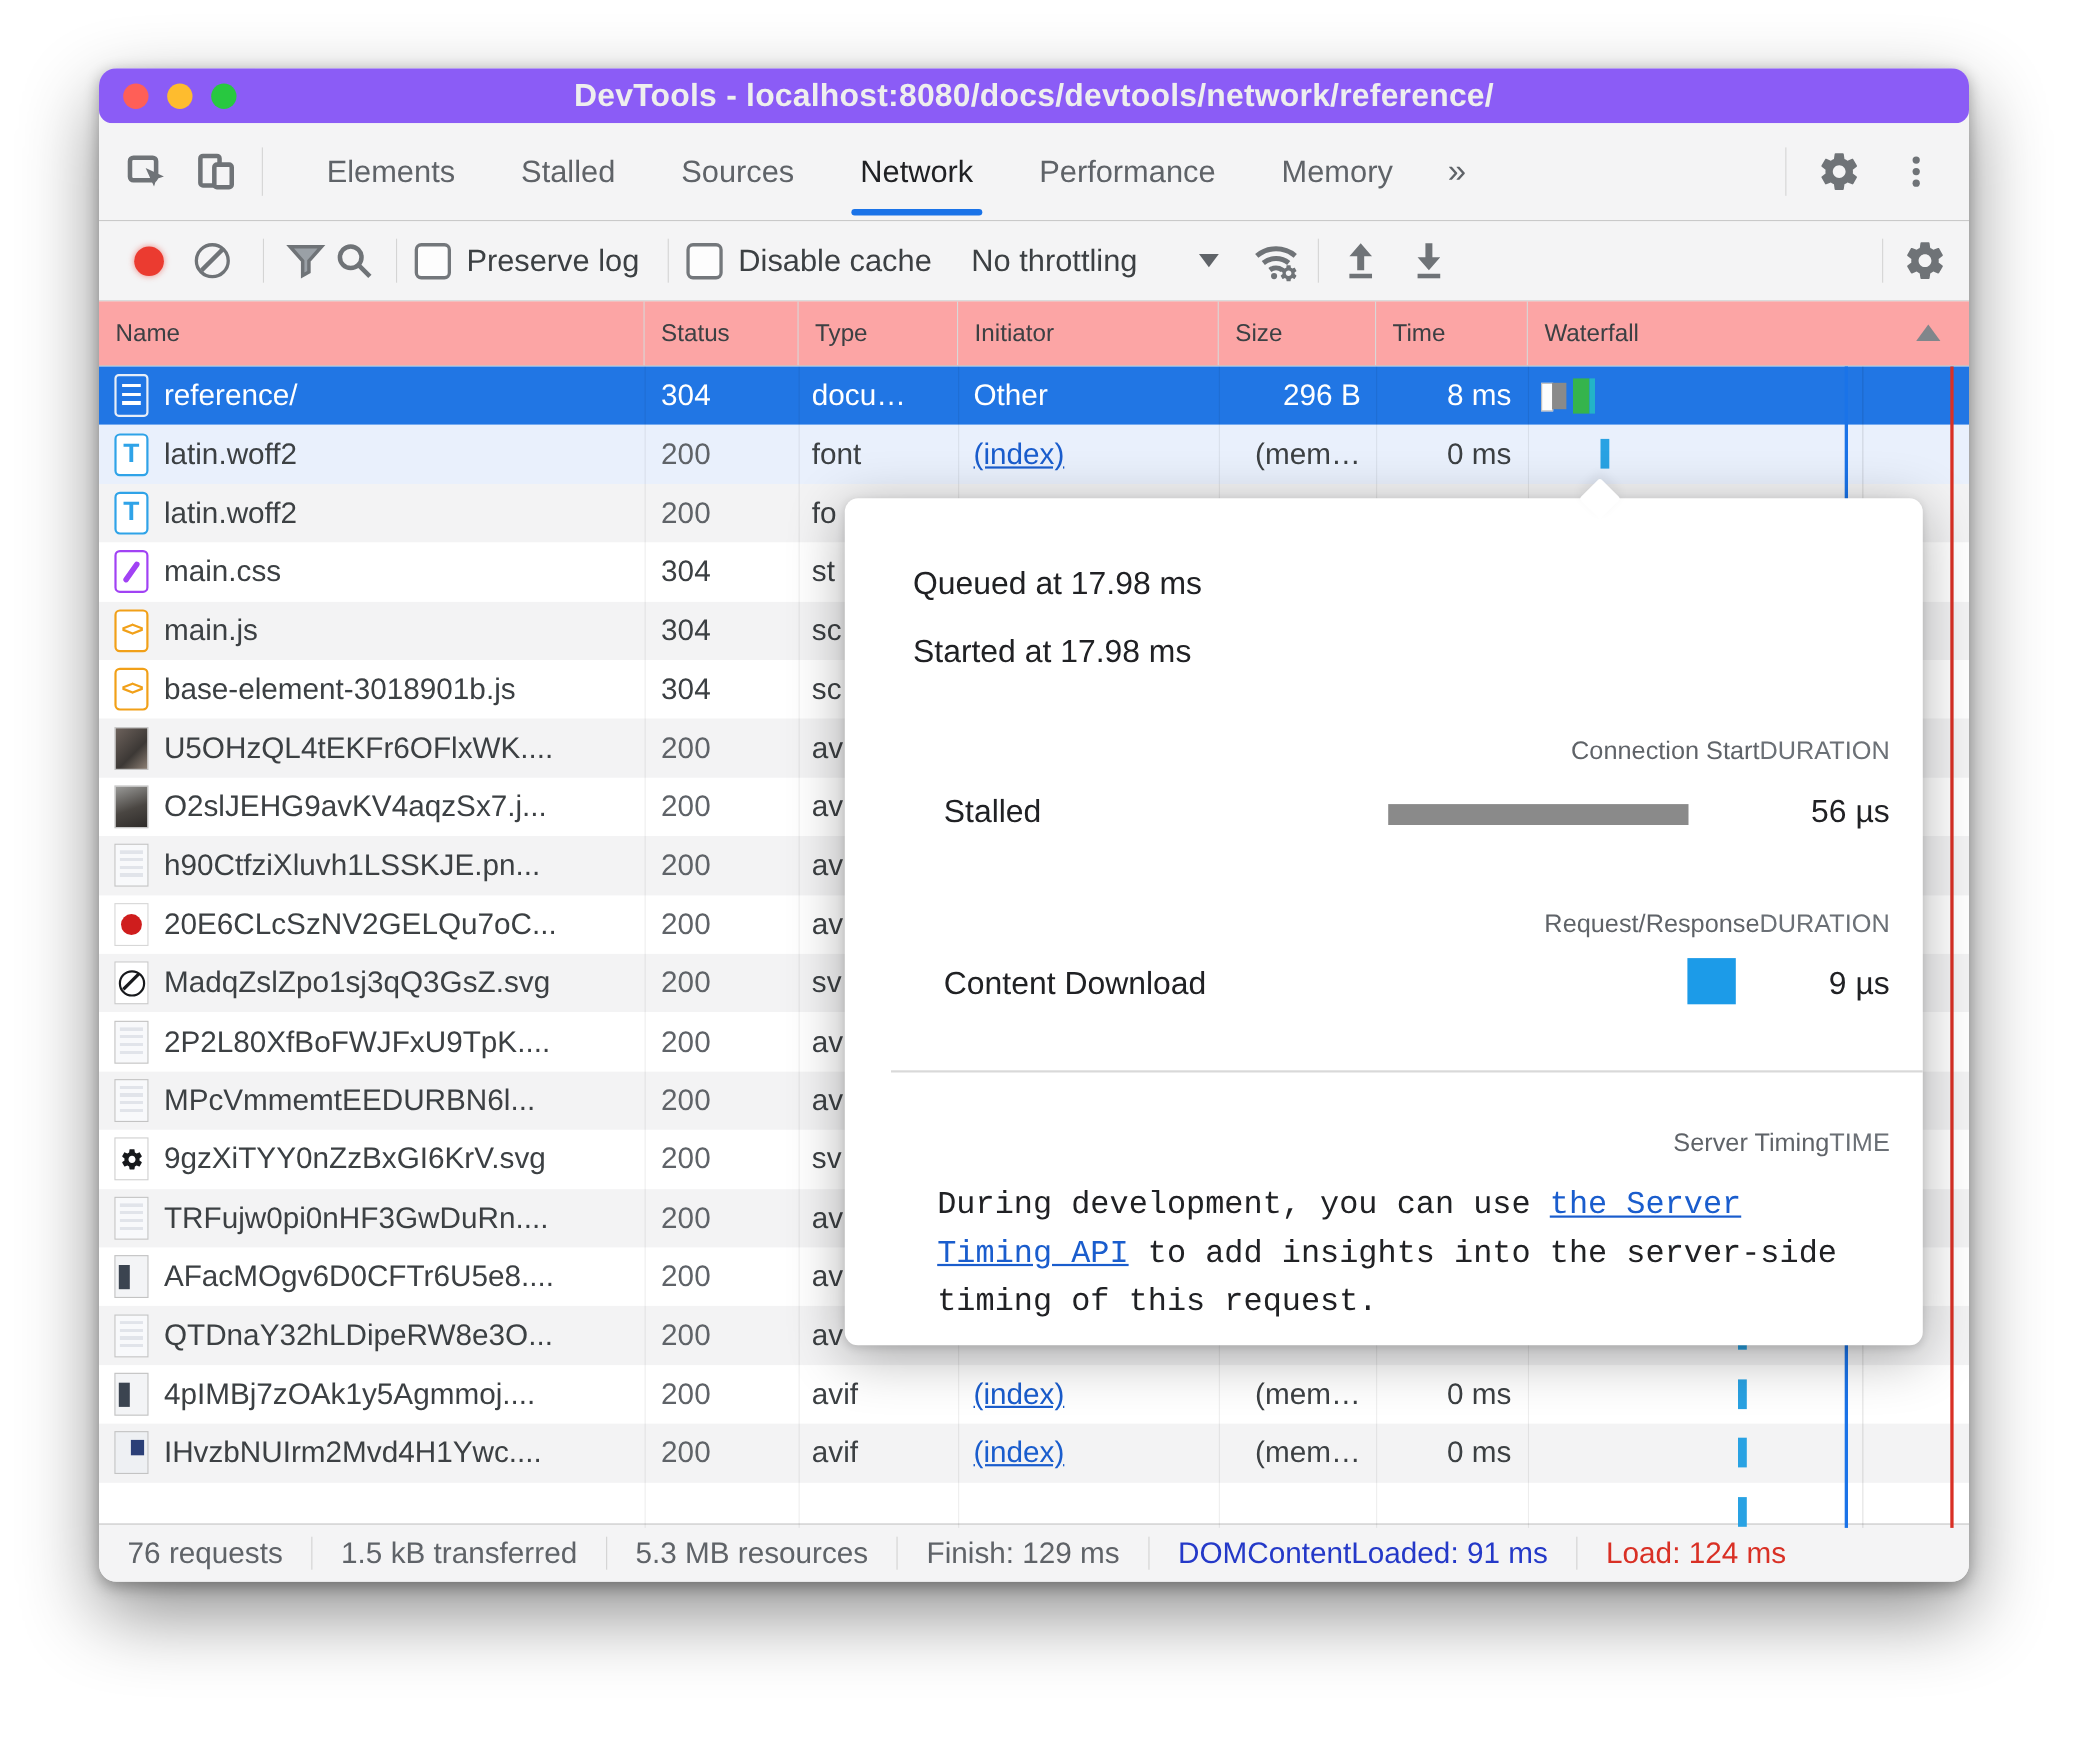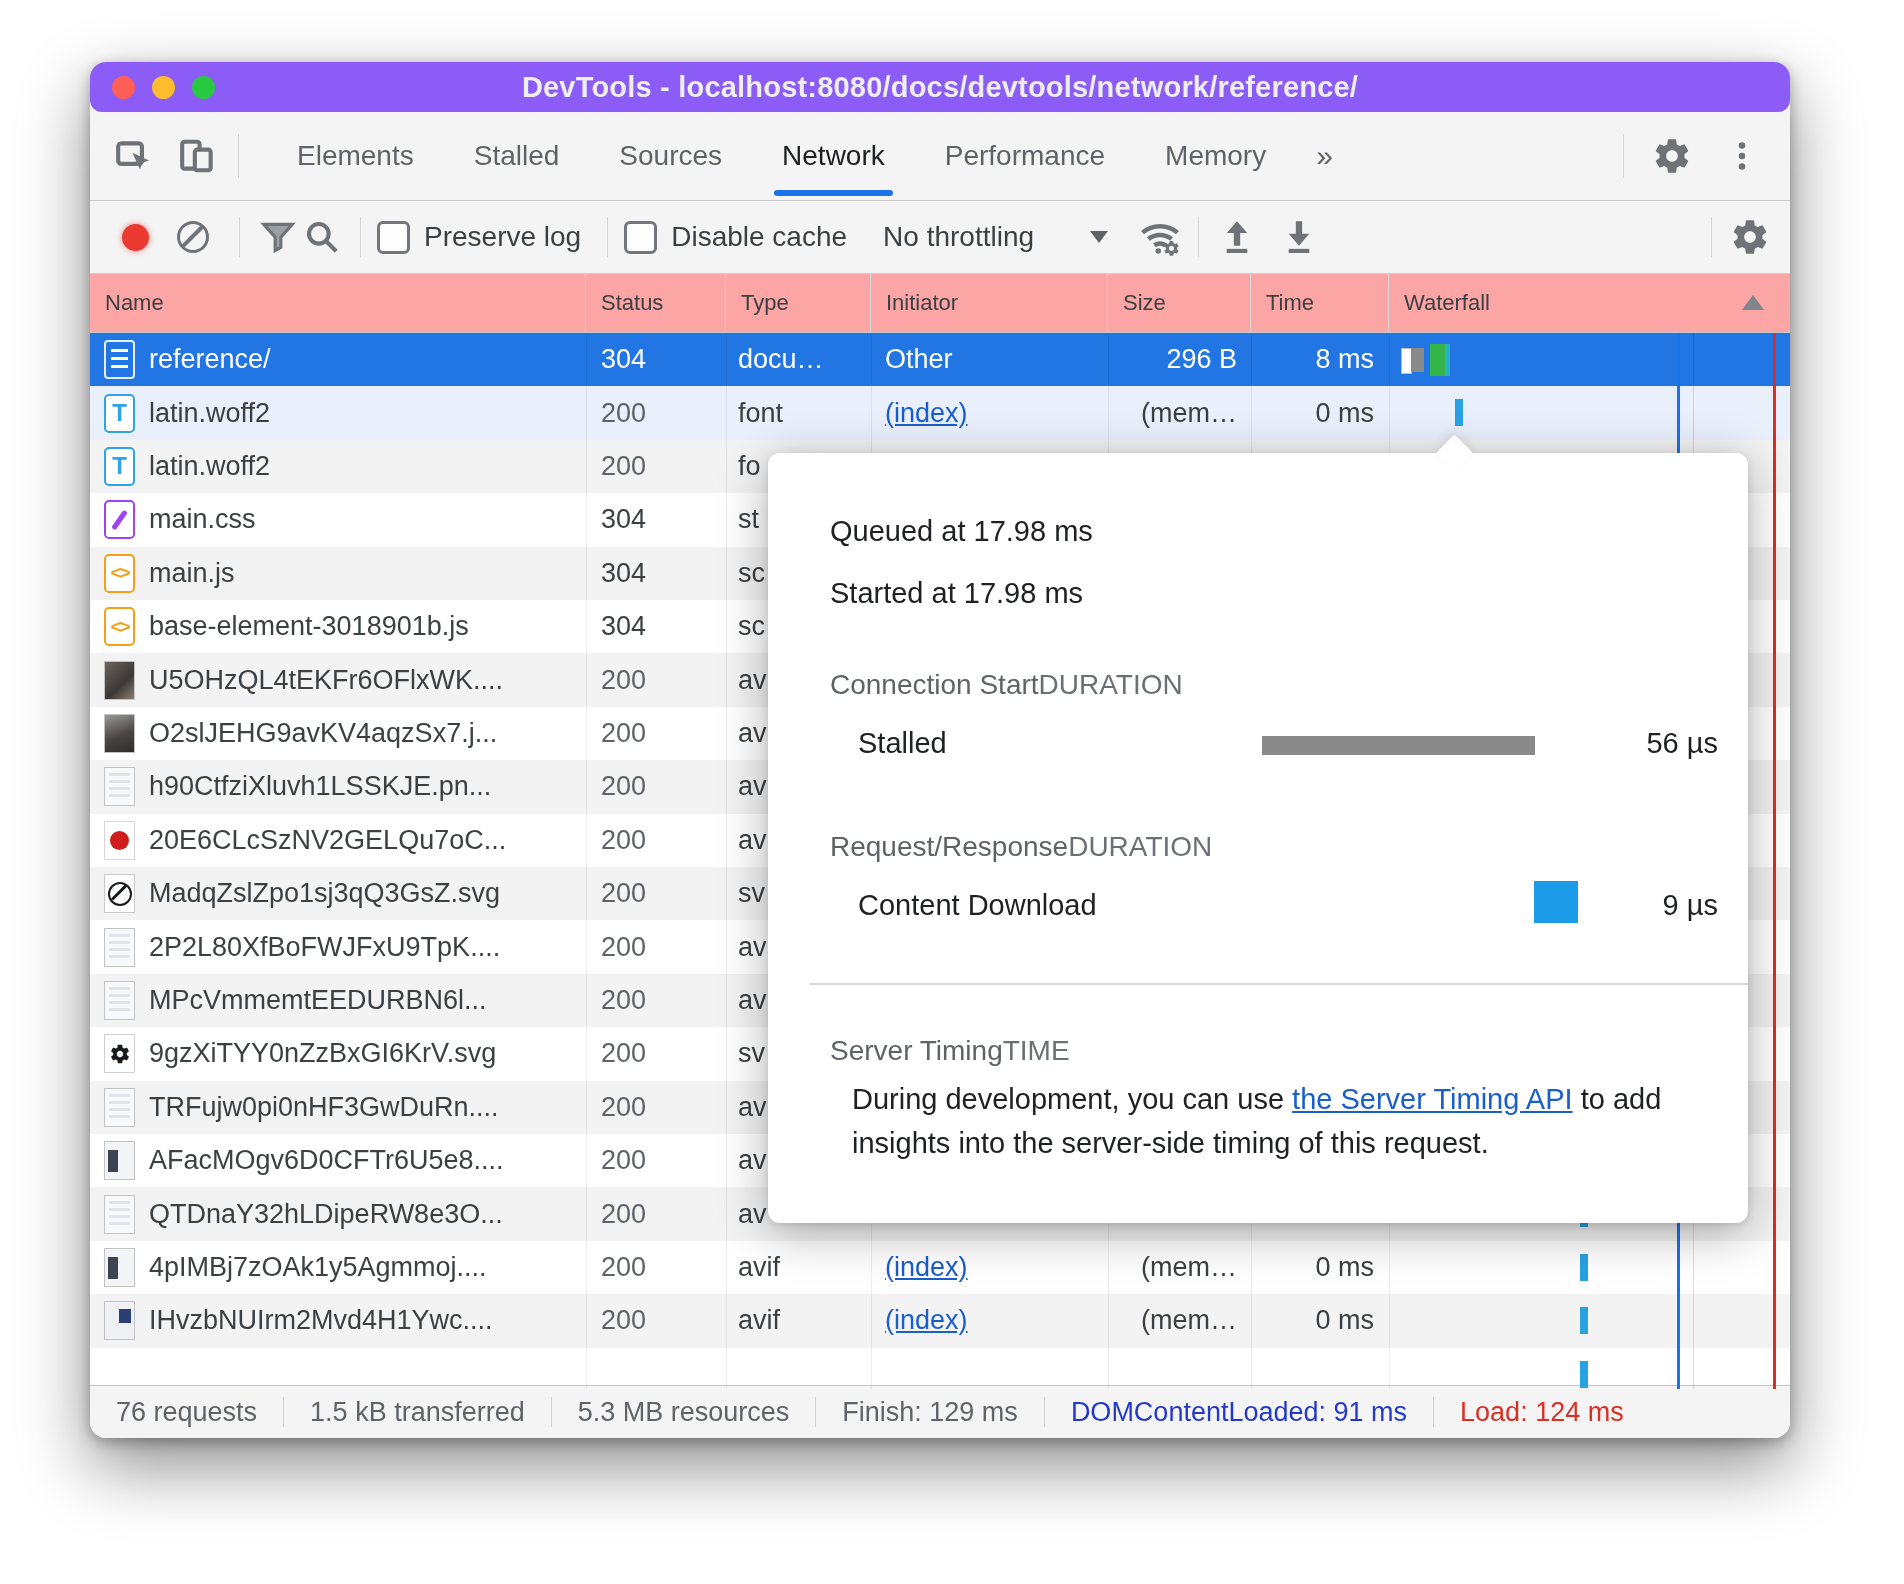--- a/index.html
+++ b/index.html
@@ -86,32 +86,32 @@
   .icn.shotdark i{position:absolute;left:3px;top:8px;width:10px;height:22px;background:#3b4450;}
   .icn.shotblue{border:1.5px solid #c3c3c3;background:#eef0f3;}
   .icn.shotblue i{position:absolute;right:3px;top:7px;width:12px;height:14px;background:#2b3f77;}
   
   .popover{position:absolute;left:678px;top:391px;width:980px;height:770px;background:#ffffff;border-radius:12px;
     box-shadow:0 10px 50px rgba(0,0,0,0.3), 0 2px 8px rgba(0,0,0,0.12);z-index:10;box-sizing:border-box;
     padding:44px 30px 0 62px;font-size:29px;color:#202124;}
   .pp-caret{position:absolute;top:-13px;left:673px;width:27px;height:27px;background:#fff;transform:rotate(45deg);border-radius:3px;
     box-shadow:-4px -4px 10px rgba(0,0,0,0.07);}
   .pp-line{margin-top:14px;line-height:40px;}
-  .pp-sec{display:flex;justify-content:flex-start;color:#5f6368;margin-top:56px;font-size:28px;}
+  .pp-sec{display:flex;justify-content:flex-end;color:#5f6368;margin-top:56px;font-size:23px;}
   .pp-sec .dur{color:#6b7076;}
   .pp-row{position:relative;margin-top:24px;height:44px;}
   .pp-row .lbl{position:absolute;left:28px;top:2px;}
   .pp-row .val{position:absolute;right:0;top:2px;}
   .bar-gray{position:absolute;left:432px;top:11px;width:273px;height:19px;background:#8a8a8a;}
   .bar-blue{position:absolute;left:704px;top:-6px;width:44px;height:42px;background:#1c9be8;}
   .pp-exp{position:relative;margin-top:56px;height:44px;}
   .pp-exp a{position:absolute;left:0;top:0;}
   .pp-exp .total{position:absolute;right:0;top:0;font-weight:700;}
   .pp-hr{border:none;border-top:2px solid #d9d9d9;margin:52px -30px 0 -20px;}
-  .pp-note{margin-top:10px;padding-left:22px;width:830px;line-height:44px;color:#202124;}
+  .pp-note{margin-top:22px;padding-left:22px;width:830px;line-height:44px;color:#202124;font-family:Liberation Mono, monospace;}
   a.pblue{color:#1a5dcd;text-decoration:underline;cursor:pointer;}
   
   .summary{position:absolute;left:0;right:0;bottom:0;height:52px;background:#f4f4f5;border-top:1px solid #c6c6c6;
     display:flex;align-items:center;font-size:27px;color:#5f6368;}
   .sum-item{padding:0 26px;white-space:nowrap;}
   .sum-div{width:1px;height:30px;background:#d2d2d2;}
   .sum-dcl{color:#2439c8;}
   .sum-load{color:#d93025;}
   svg .st{stroke:#6f7377;fill:none;stroke-width:2.6;}
   svg .fl{fill:#6f7377;}

